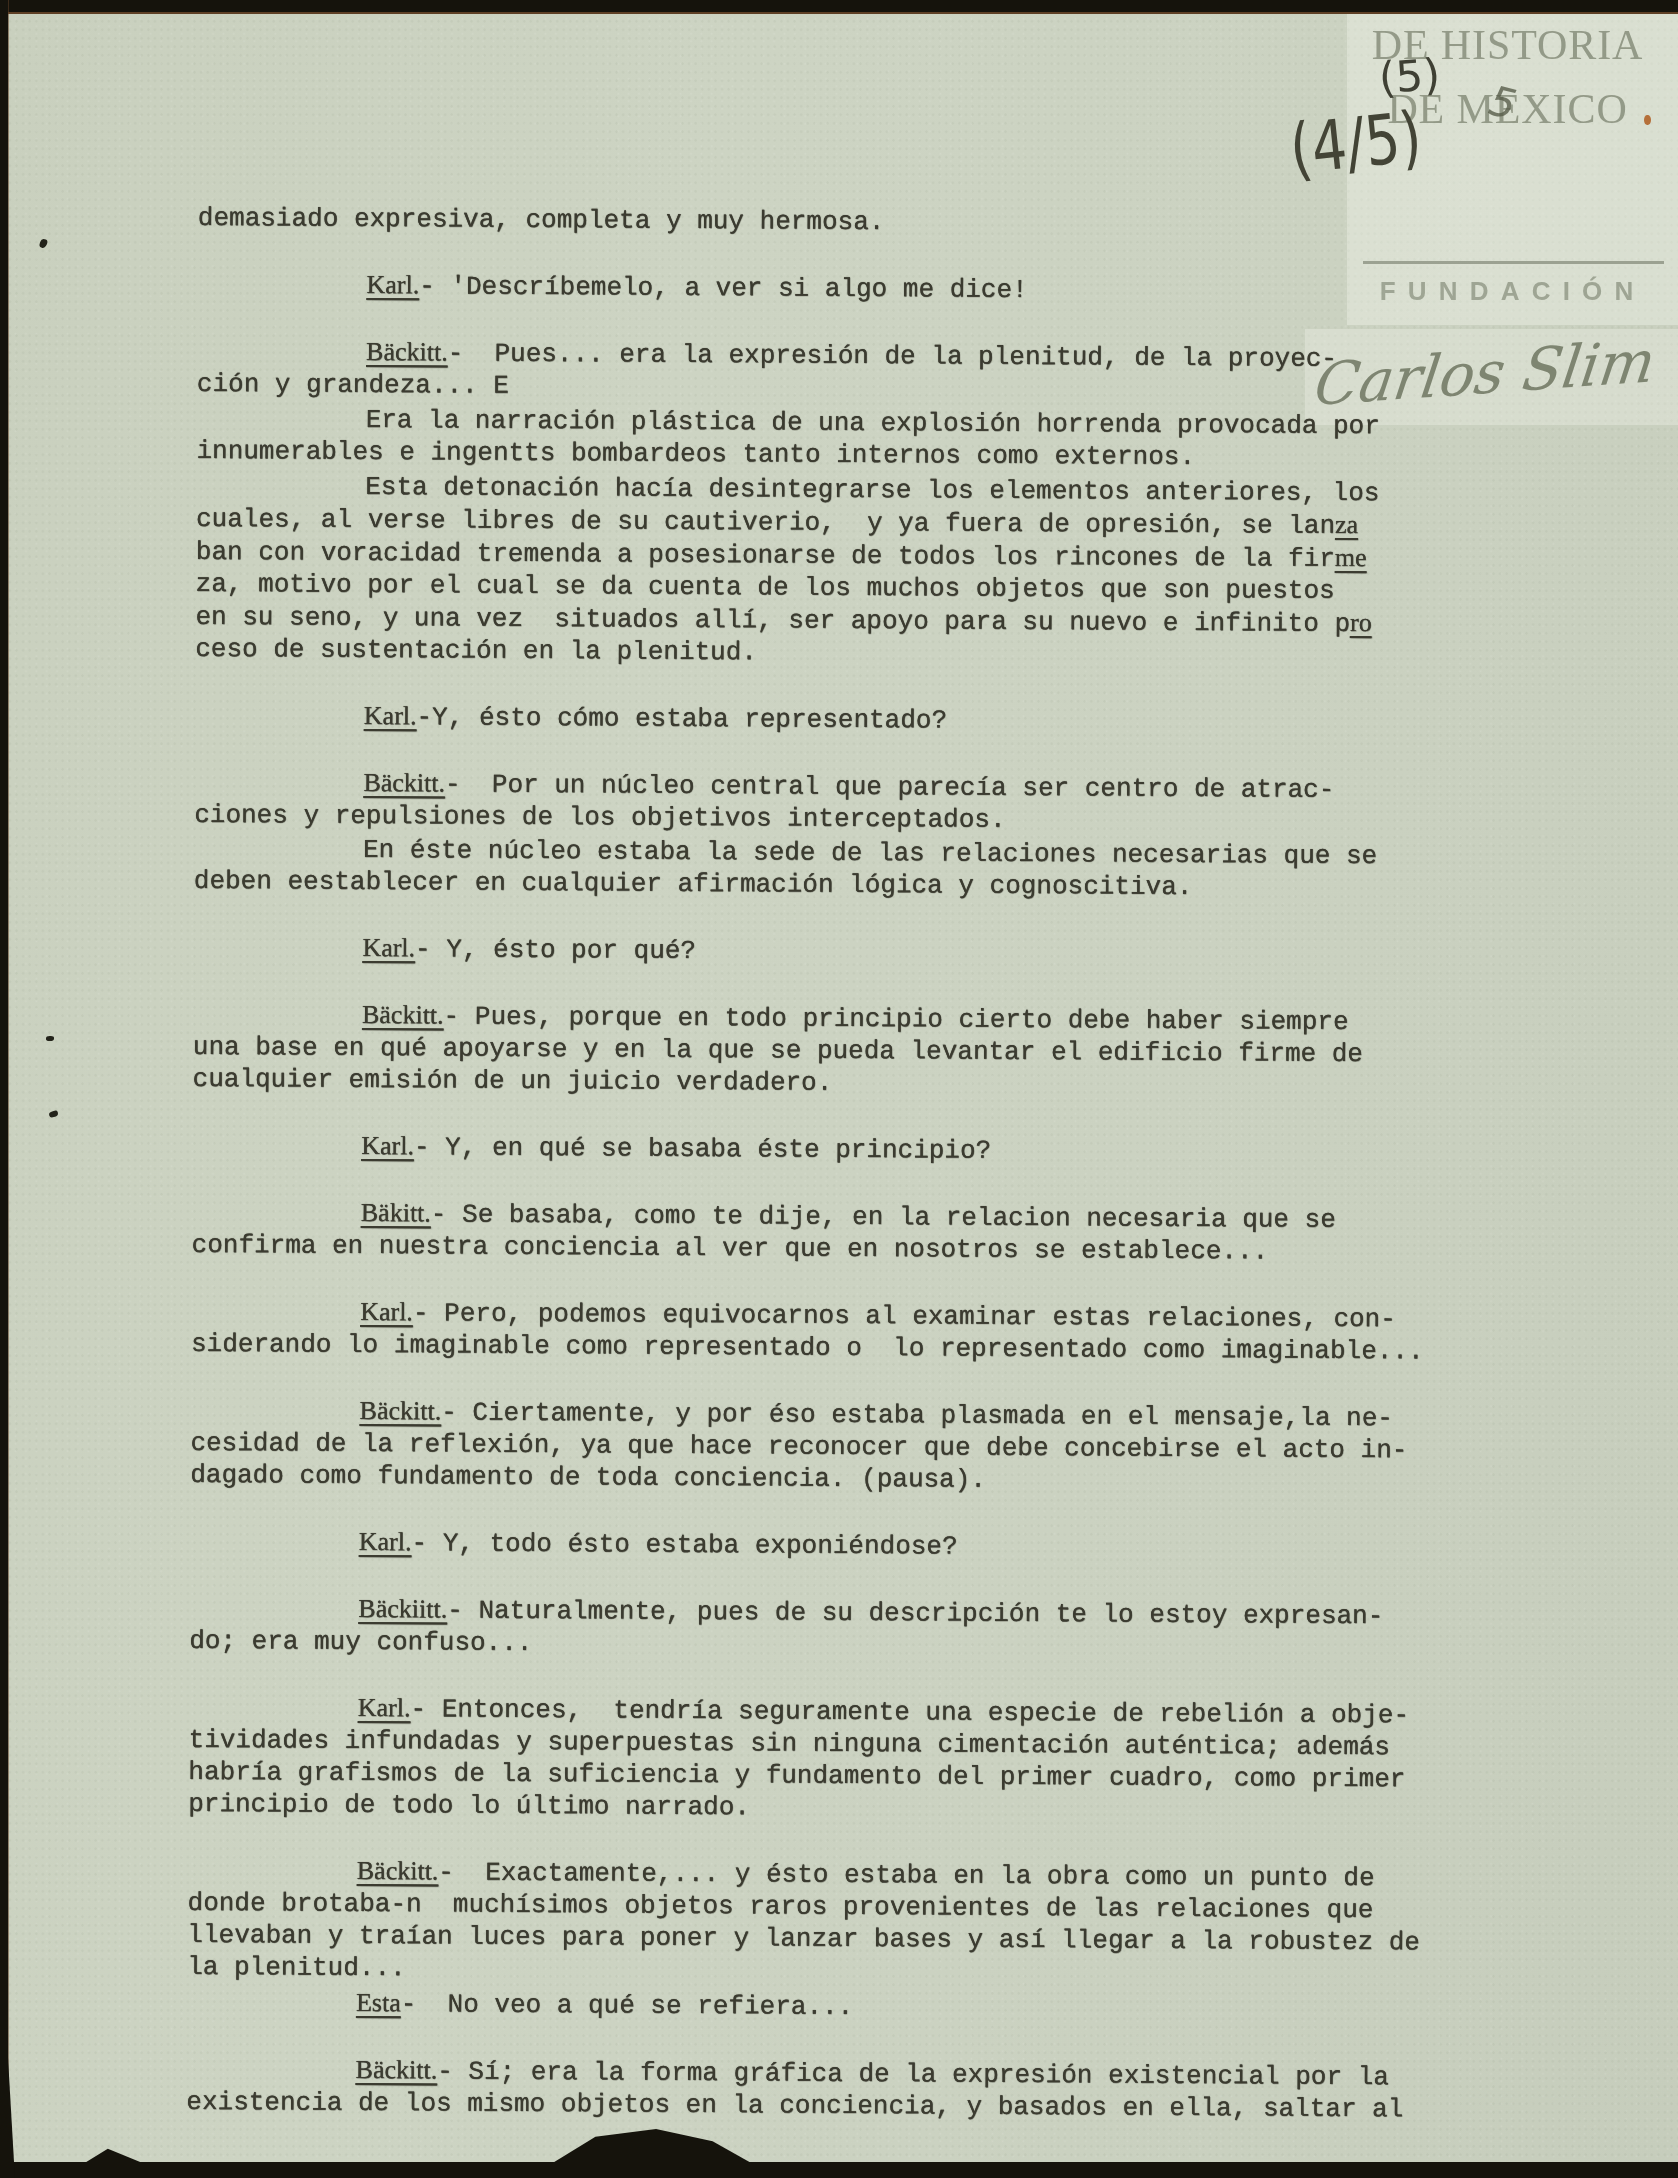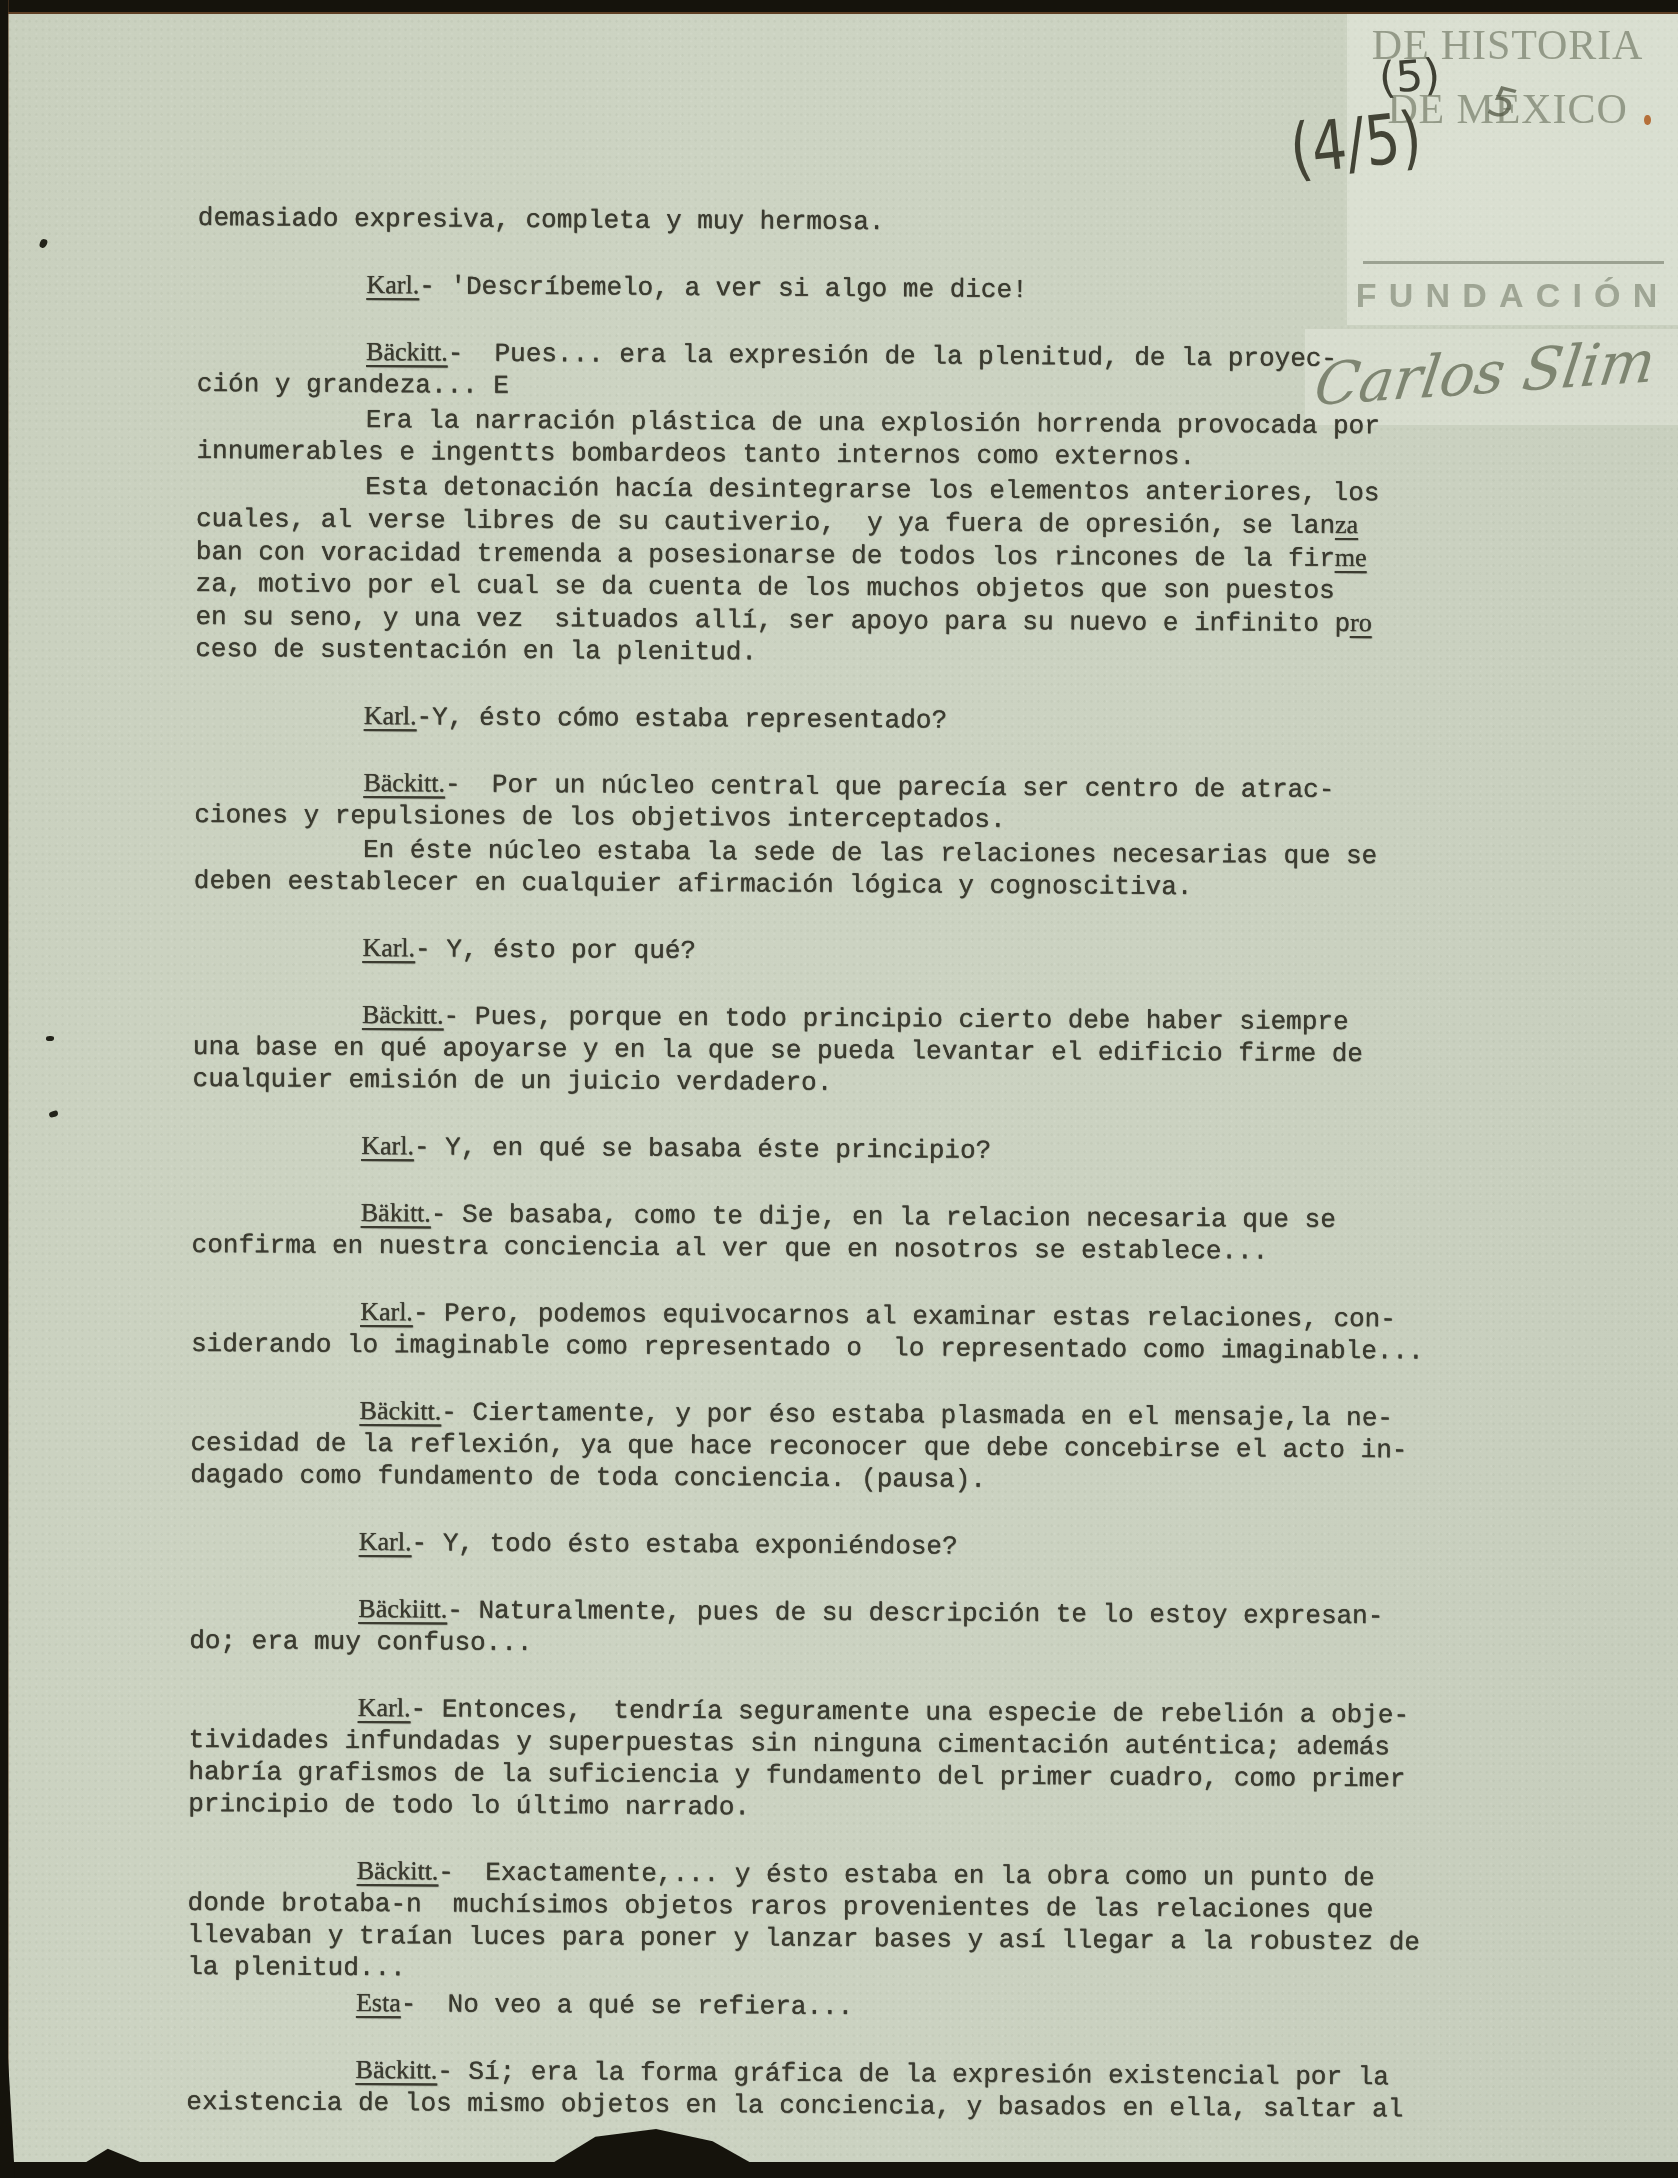--- a/index.html
+++ b/index.html
@@ -31,21 +31,21 @@
   .stamp-bg{position:absolute;left:1347px;top:12.2px;width:332px;height:313px;
             background:rgba(250,252,243,0.34);}
   .sig-bg{position:absolute;left:1305px;top:329px;width:374px;height:96px;
           background:rgba(250,252,243,0.28);}
   .stamp-text{position:absolute;left:1345px;top:13px;width:325px;text-align:center;
               font-family:"Liberation Serif",serif;font-size:42px;line-height:64px;
               letter-spacing:0.9px;color:rgba(96,103,82,0.58);}
   .stamp-rule{position:absolute;left:1363px;top:261px;width:301px;height:2.8px;
               background:rgba(70,76,58,0.42);}
   .foundation{position:absolute;left:1341px;top:276px;width:331px;text-align:center;
-              font-family:"Liberation Sans",sans-serif;font-size:34px;font-weight:bold;
+              font-family:"Liberation Sans",sans-serif;font-size:26px;font-weight:bold;
               letter-spacing:12.2px;text-indent:12.2px;color:rgba(100,107,88,0.5);}
   .signature{position:absolute;left:1315px;top:339px;
              font-family:"DejaVu Serif",serif;font-style:italic;font-size:58px;
              color:rgba(104,111,90,0.8);transform:rotate(-4deg) skewX(-12deg);
              white-space:nowrap;}
   
   .num-ink{position:absolute;left:1379px;top:51px;font-family:"DejaVu Sans",sans-serif;
            font-size:43px;color:#3f4034;transform:rotate(-4deg);}
   .num-pencil{position:absolute;left:1490px;top:79px;font-family:"DejaVu Sans",sans-serif;
            font-size:41px;color:rgba(88,92,74,0.8);transform:rotate(14deg) skewX(-10deg);}

